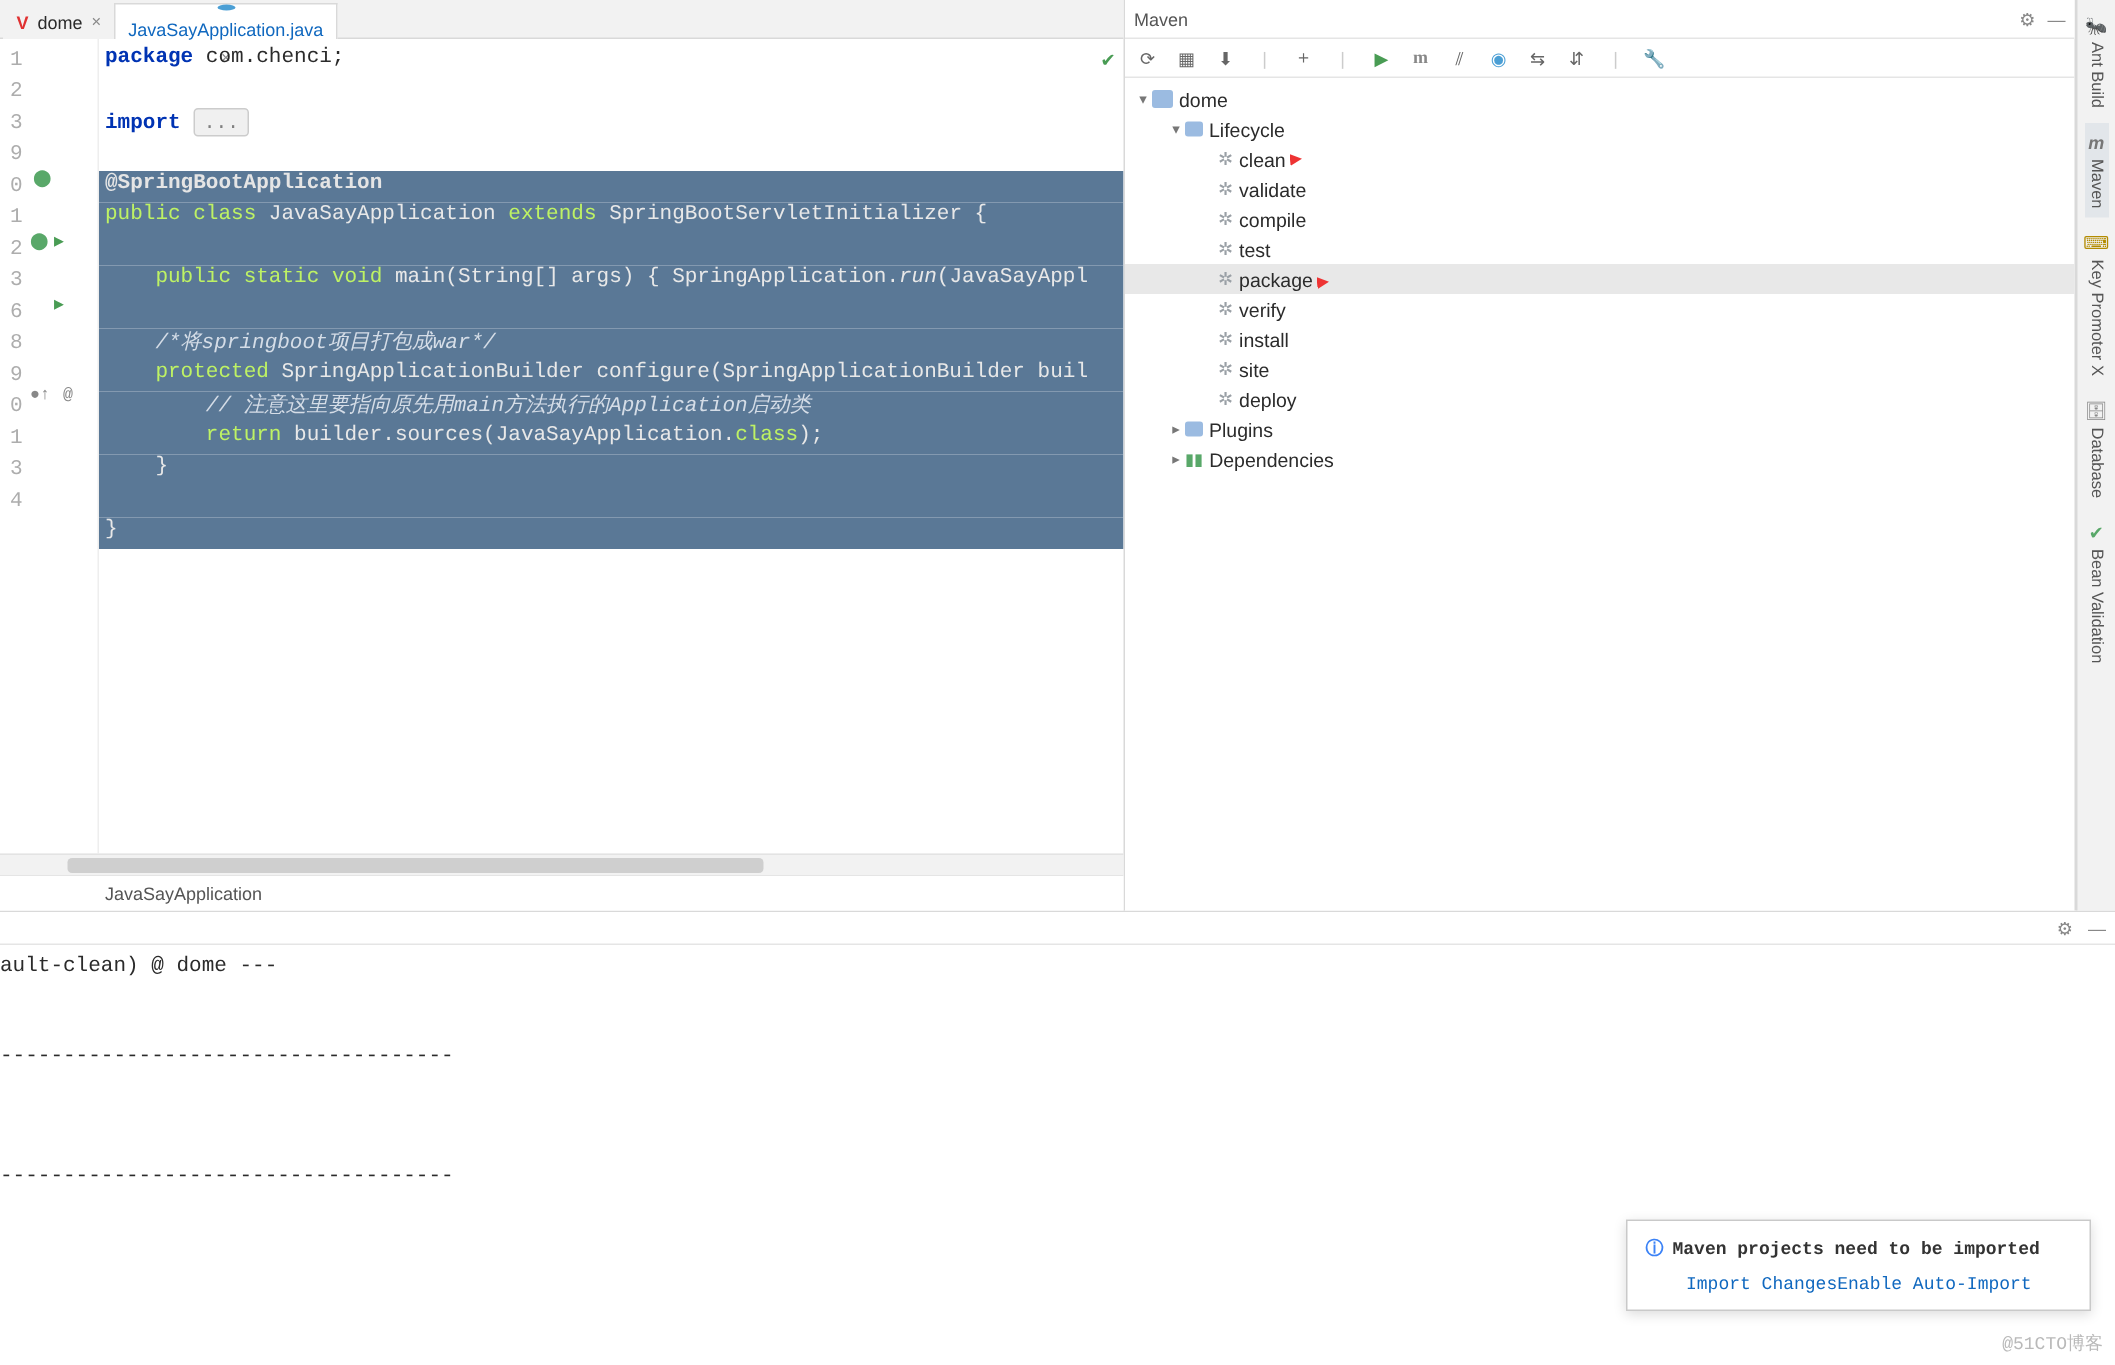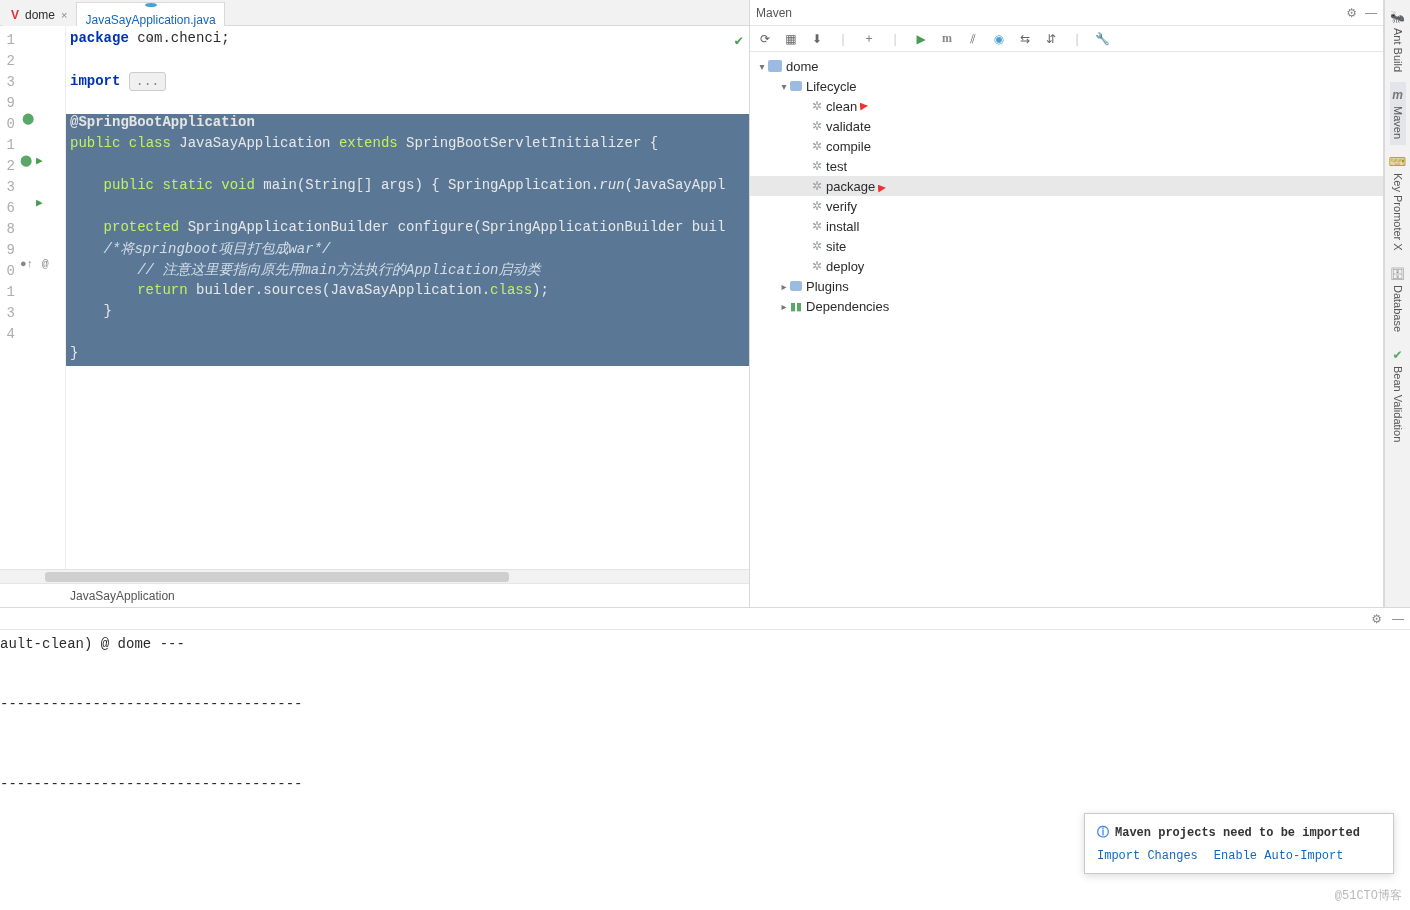--- a/index.html
+++ b/index.html
@@ -74,21 +74,21 @@
   .rti.bean{ color:#59a869;}
 
   
   .bottom-row { height:302px; display:flex; flex-direction:column; background:#fff; }
   .bottom-header { height:22px; border-bottom:1px solid #e5e5e5; display:flex; justify-content:flex-end; align-items:center; padding:0 6px; gap:10px; color:#888;}
   .console { flex:1; font-family:Consolas,"Courier New",monospace; font-size:14px; color:#2b2b2b; padding:6px 0 0 0; position:relative;}
   .console .line { height:20px; padding-left:0;}
   .notif { position:absolute; right:16px; bottom:36px; width:310px; background:#fff; border:1px solid #c9c9c9; box-shadow:0 2px 8px rgba(0,0,0,0.15); padding:10px 12px; font-size:12px;}
   .notif .title { font-weight:bold; color:#333; display:flex; align-items:center; gap:6px;}
   .notif .title .i { color:#3b82f6; }
-  .notif .actions { margin-top:8px; display:flex; gap:16px;}
+  .notif .actions { margin-top:8px; display:flex; gap:0;margin-left:27px;}
   .notif .actions span { color:#1068bf; cursor:pointer;}
   .watermark { position:absolute; right:8px; bottom:6px; color:#b9b9b9; font-size:12px;}
 </style>
 </head>
 <body>
 
 <div class="root">
 
   <div class="top-row">
 
@@ -143,22 +143,22 @@
           <div class="line"><span class="kw">import</span> <span class="braces">...</span></div>
           <div class="line"></div>
 
           <div style="position:relative;">
 
             <div class="line sel"><span class="ann">@SpringBootApplication</span></div>
             <div class="line sel"><span class="kw">public</span> <span class="kw">class</span> JavaSayApplication <span class="kw">extends</span> SpringBootServletInitializer {</div>
             <div class="line sel"></div>
             <div class="line sel">    <span class="kw">public</span> <span class="kw">static</span> <span class="kw">void</span> main(String[] args) { SpringApplication.<span class="mth">run</span>(JavaSayAppl</div>
             <div class="line sel"></div>
+            <div class="line sel">    <span class="cm">/*将springboot项目打包成war*/</span></div>
             <div class="line sel">    <span class="kw">protected</span> SpringApplicationBuilder configure(SpringApplicationBuilder buil</div>
-            <div class="line sel">    <span class="cm">/*将springboot项目打包成war*/</span></div>
             <div class="line sel">        <span class="cm">// 注意这里要指向原先用main方法执行的Application启动类</span></div>
             <div class="line sel">        <span class="kw">return</span> builder.sources(JavaSayApplication.<span class="kw">class</span>);</div>
             <div class="line sel">    }</div>
             <div class="line sel"></div>
             <div class="line sel">}</div>
           </div>
           <div class="line"></div>
         </div>
       </div>
       <div class="hscroll">

